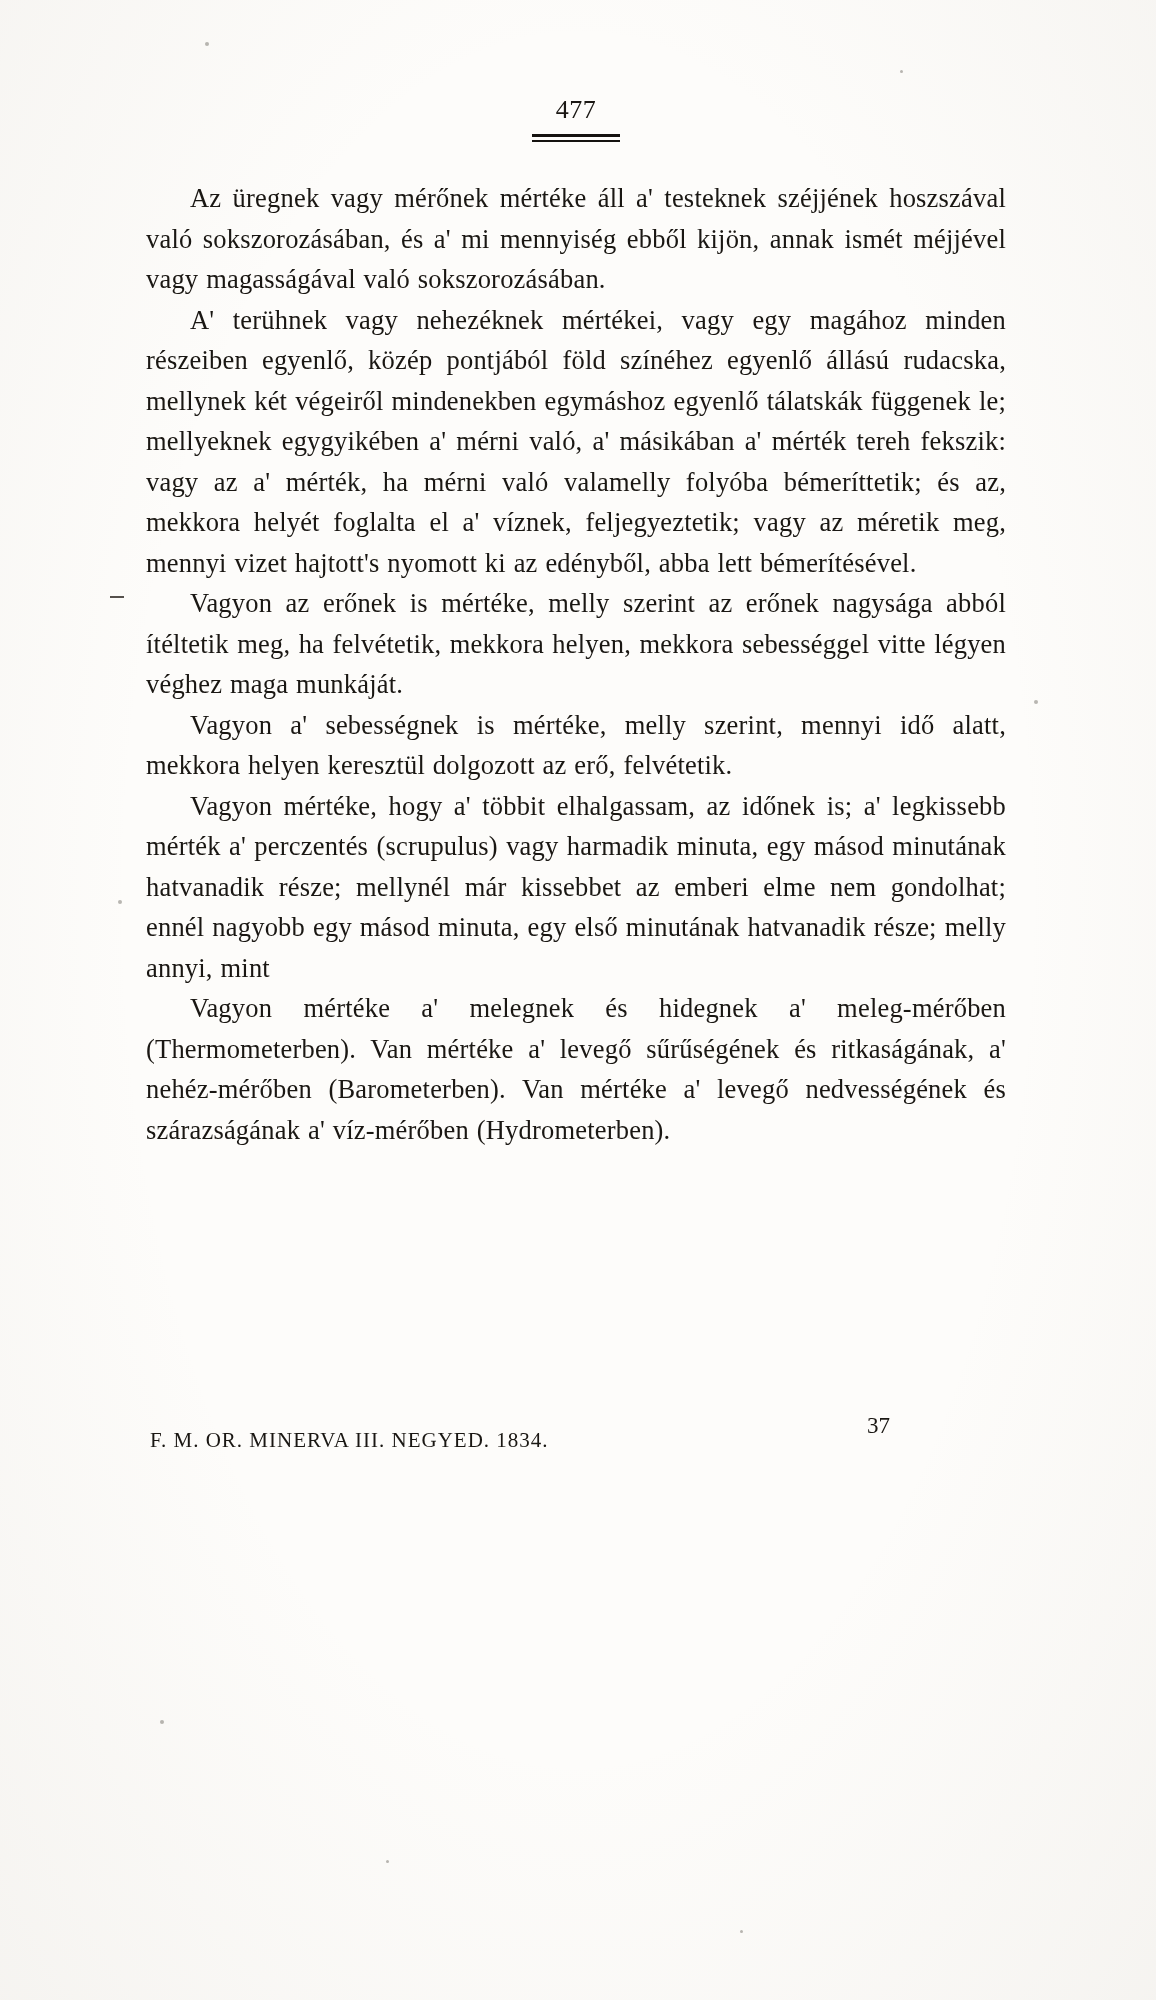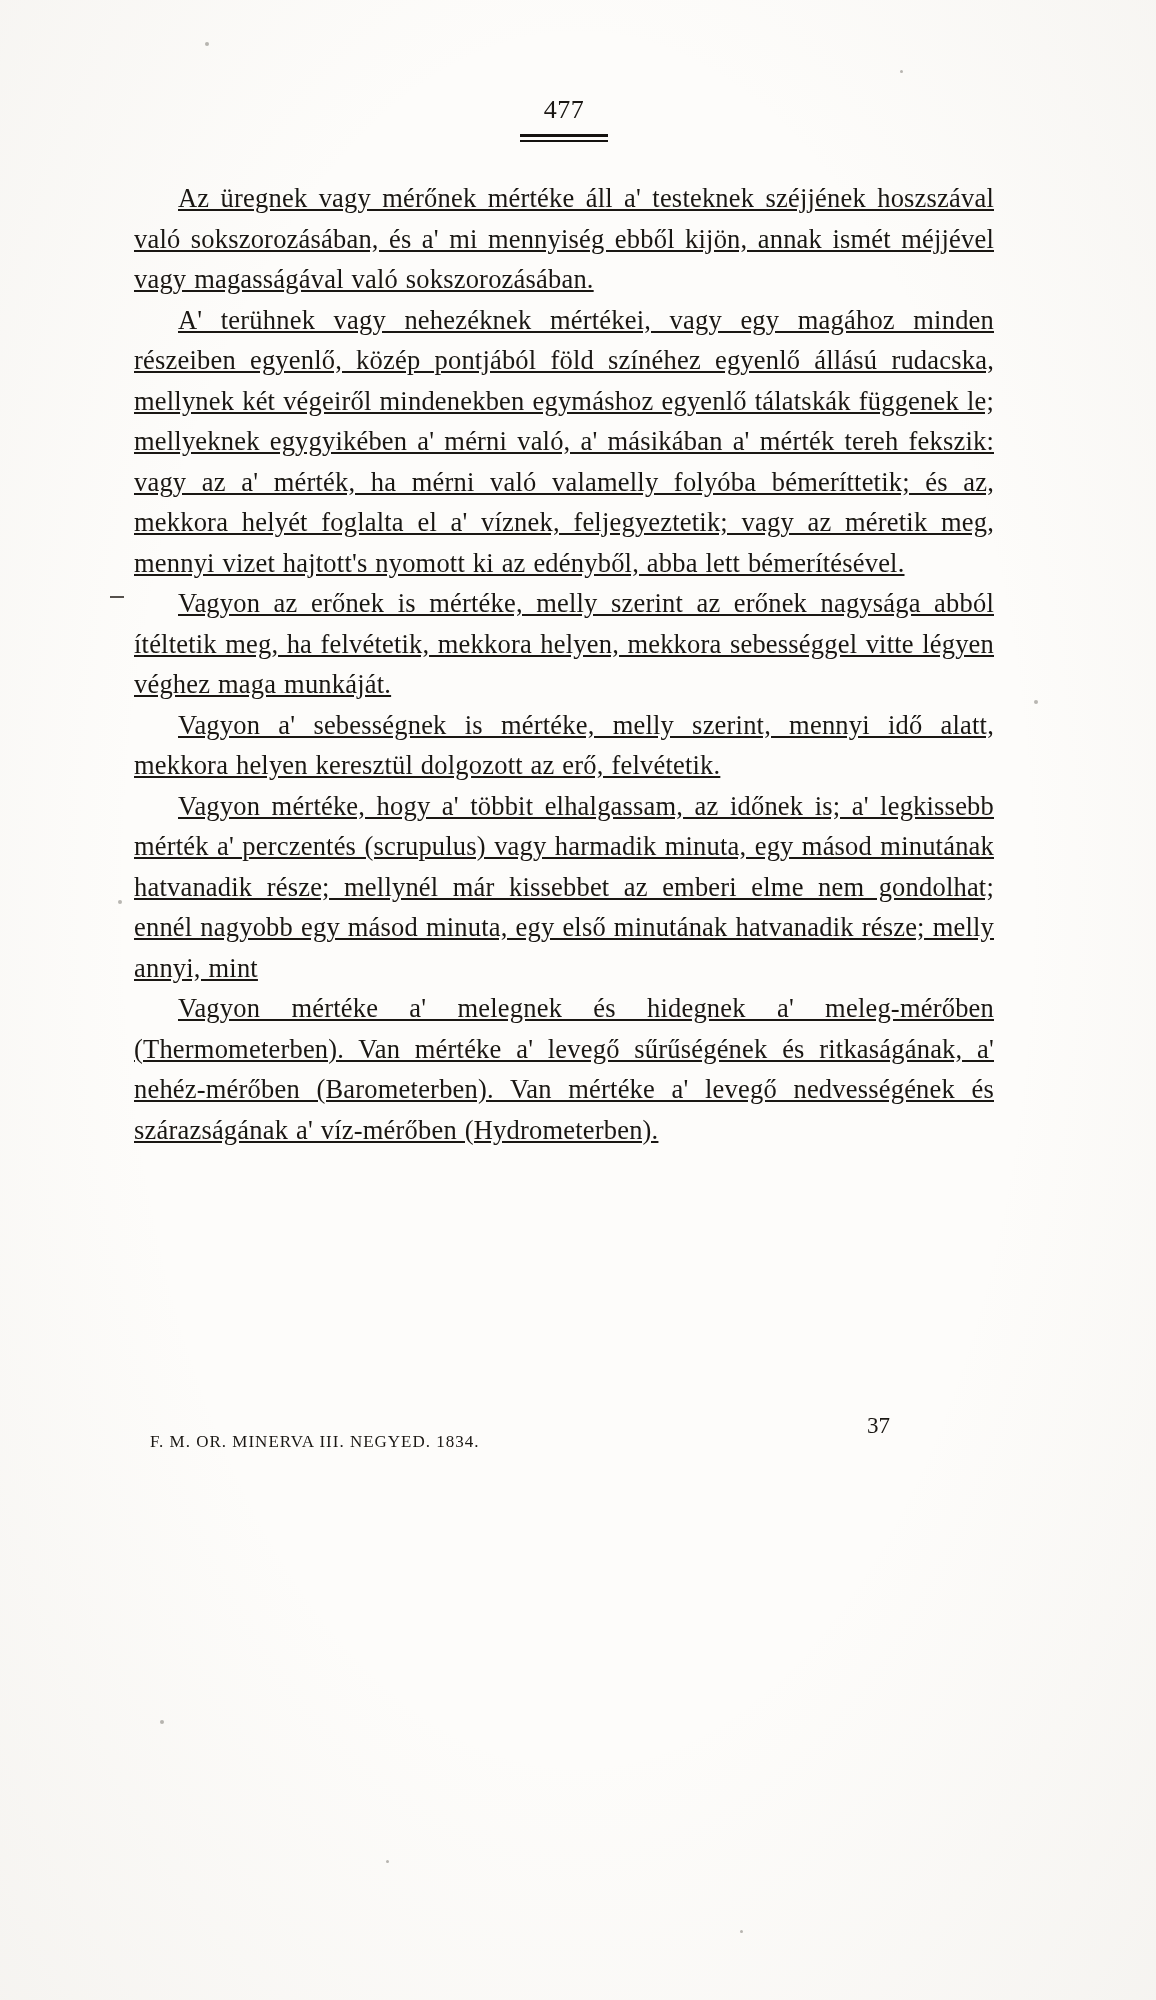--- a/index.html
+++ b/index.html
@@ -25,21 +25,21 @@
   
   .paper-tint {
     position: absolute;
     inset: 0;
     background:
       radial-gradient(ellipse at 50% 45%, rgba(255,255,255,0.0) 55%, rgba(180,172,158,0.10) 100%);
     pointer-events: none;
   }
   .content {
     position: absolute;
-    left: 134px;
+    left: 146px;
     top: 0;
     width: 860px;
   }
   .page-number {
     text-align: center;
     font-size: 26px;
     letter-spacing: 0.5px;
     margin-top: 95px;
     font-family: "Liberation Serif", serif;
   }
@@ -57,21 +57,20 @@
     background: #15120f;
   }
   .body-text {
     margin-top: 36px;
     font-size: 26.5px;
     line-height: 40.5px;
     text-align: justify;
     text-justify: inter-word;
     word-spacing: 1px;
     letter-spacing: 0.2px;
-    text-decoration: underline;
   }
   .body-text p {
     margin: 0;
     text-indent: 44px;
   }
   .footer {
     position: absolute;
     left: 150px;
     top: 1403px;
     width: 860px;
@@ -79,21 +78,21 @@
     align-items: baseline;
     justify-content: space-between;
   }
   .signature {
     font-size: 17px;
     letter-spacing: 0.6px;
     font-variant: small-caps;
     white-space: nowrap;
   }
   .sig-caps {
-    font-size: 17px;
+    font-size: 21px;
     letter-spacing: 1px;
   }
   .folio {
     font-size: 23px;
     margin-right: 120px;
     position: relative;
     top: -14px;
     margin-top: 24px;
   }
   .margin-dash {

